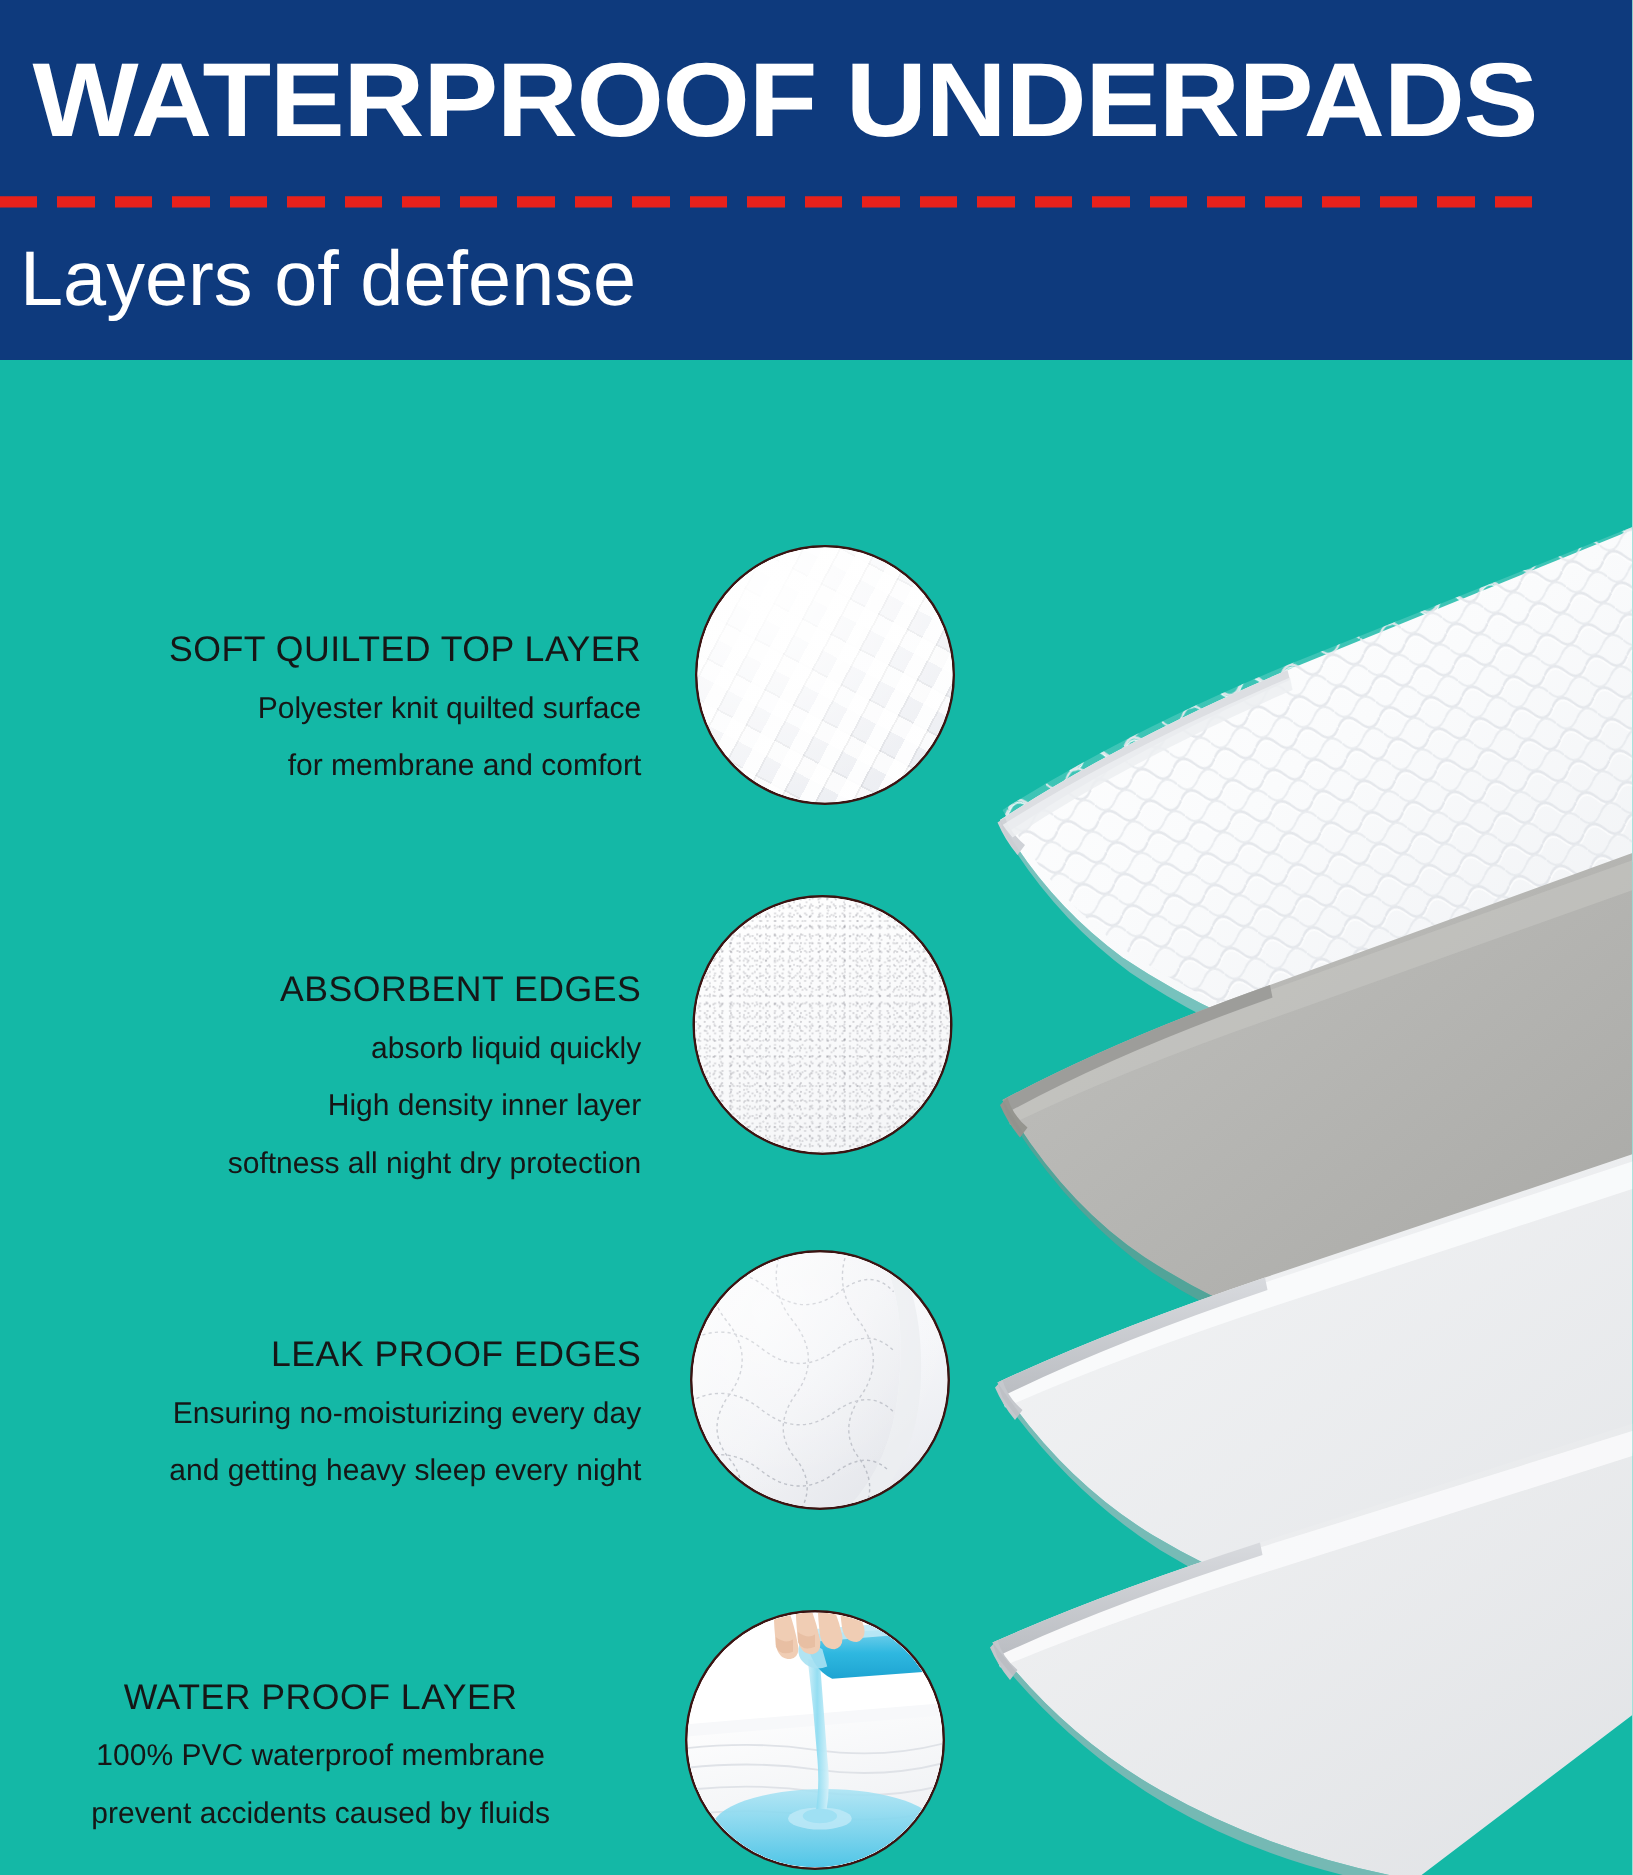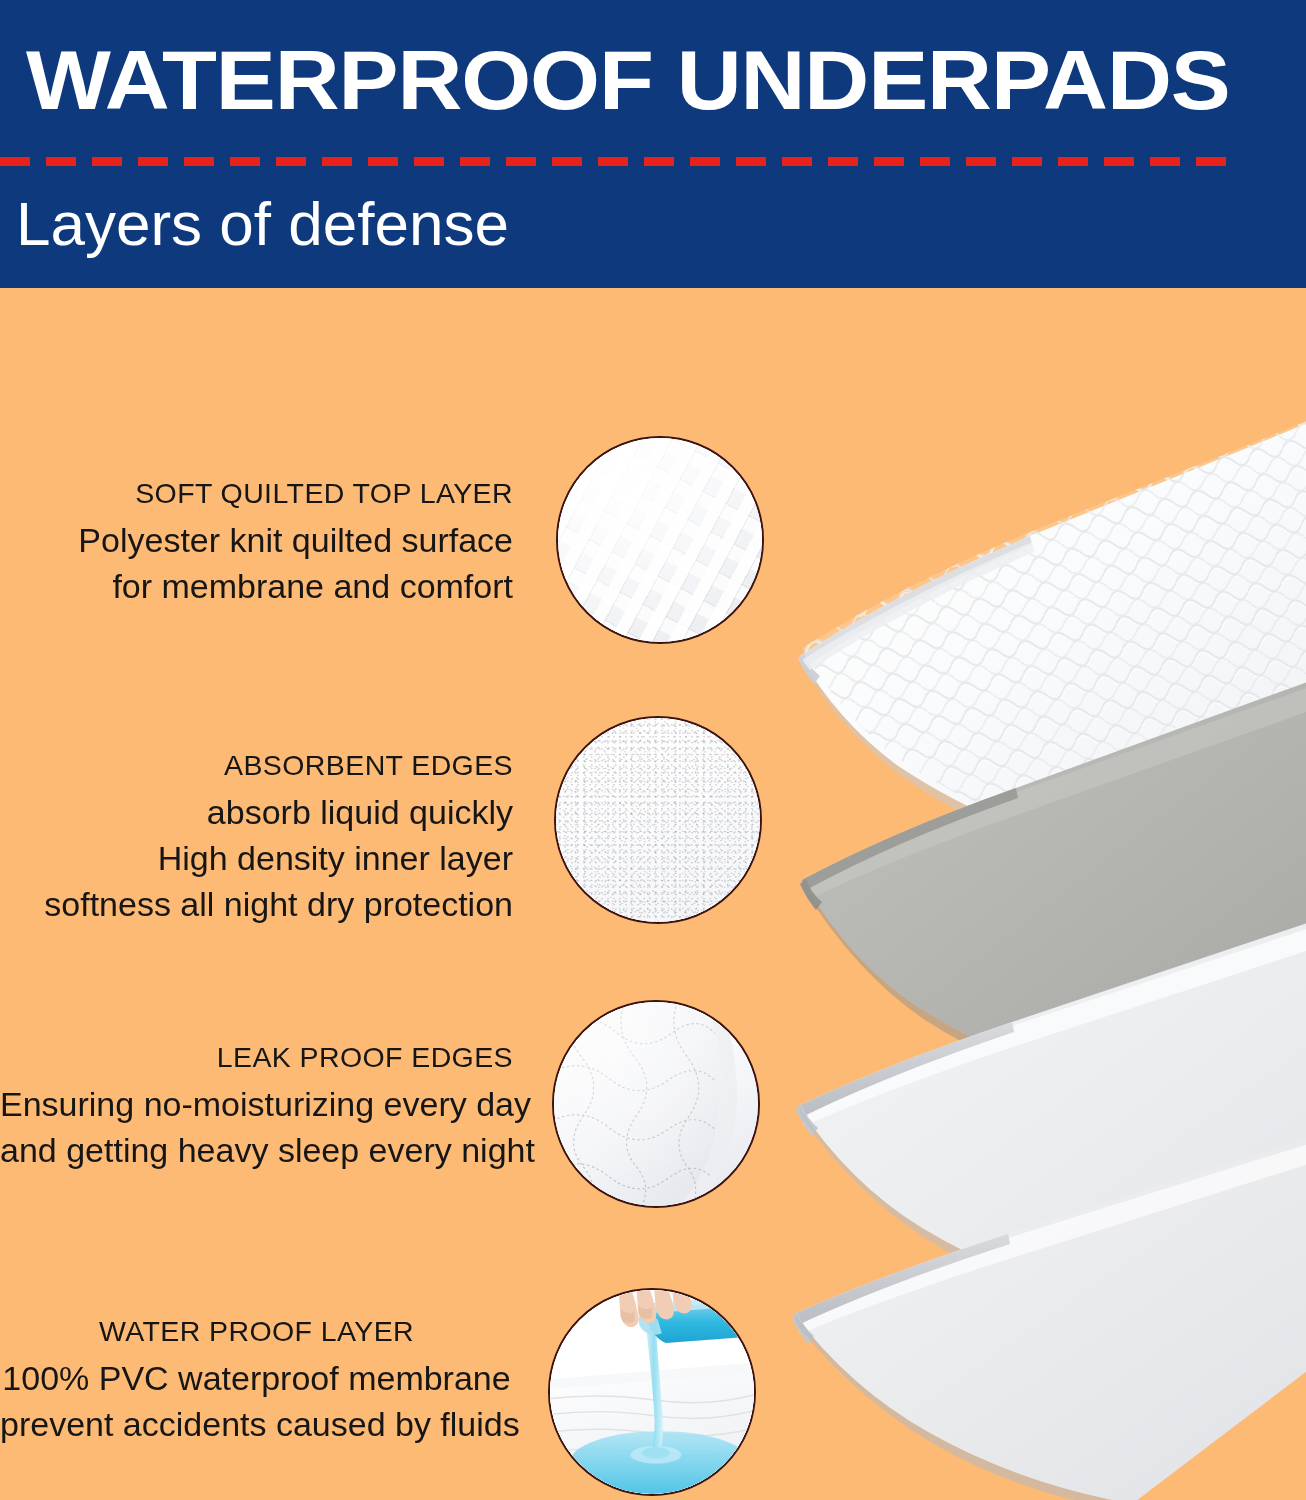--- a/index.html
+++ b/index.html
@@ -1,21 +1,21 @@
 <!DOCTYPE html>
 <html><head>
 <meta charset="utf-8">
 <style>
   html,body{margin:0;padding:0;background:#ffffff;}
   body{
     width:1306px;height:1500px;
     font-family:"Liberation Sans","DejaVu Sans",sans-serif;
     overflow:hidden;position:relative;
   }
-  .page{position:relative;width:1306px;height:1500px;background:#fdba74;overflow:hidden;}
+  .page{position:relative;width:1306px;height:1500px;background:#14b8a6;overflow:hidden;}
 
   
   .header{
     position:absolute;left:0;top:0;width:1306px;height:288px;
     background:#0e3a7d;overflow:hidden;
   }
   .header-title{
     position:absolute;left:26px;top:34px;width:1268px;
     color:#ffffff;
     font-size:84px;line-height:92px;
@@ -40,23 +40,24 @@
   .feature{
     position:absolute;
     width:513px;left:0;
     text-align:right;
     color:#161616;
   }
   .feature .f-title{
     font-size:28.5px;line-height:47px;
     letter-spacing:.4px;
     white-space:nowrap;
+    margin-top:27px;
   }
   .feature .f-line{
-    font-size:34px;line-height:46px;
+    font-size:24px;line-height:46px;
     white-space:nowrap;
   }
 
   
   .swatch{
     position:absolute;
     width:208px;height:208px;border-radius:50%;
     border:2.6px solid #3b1412;
     overflow:hidden;
     background:#fff;

